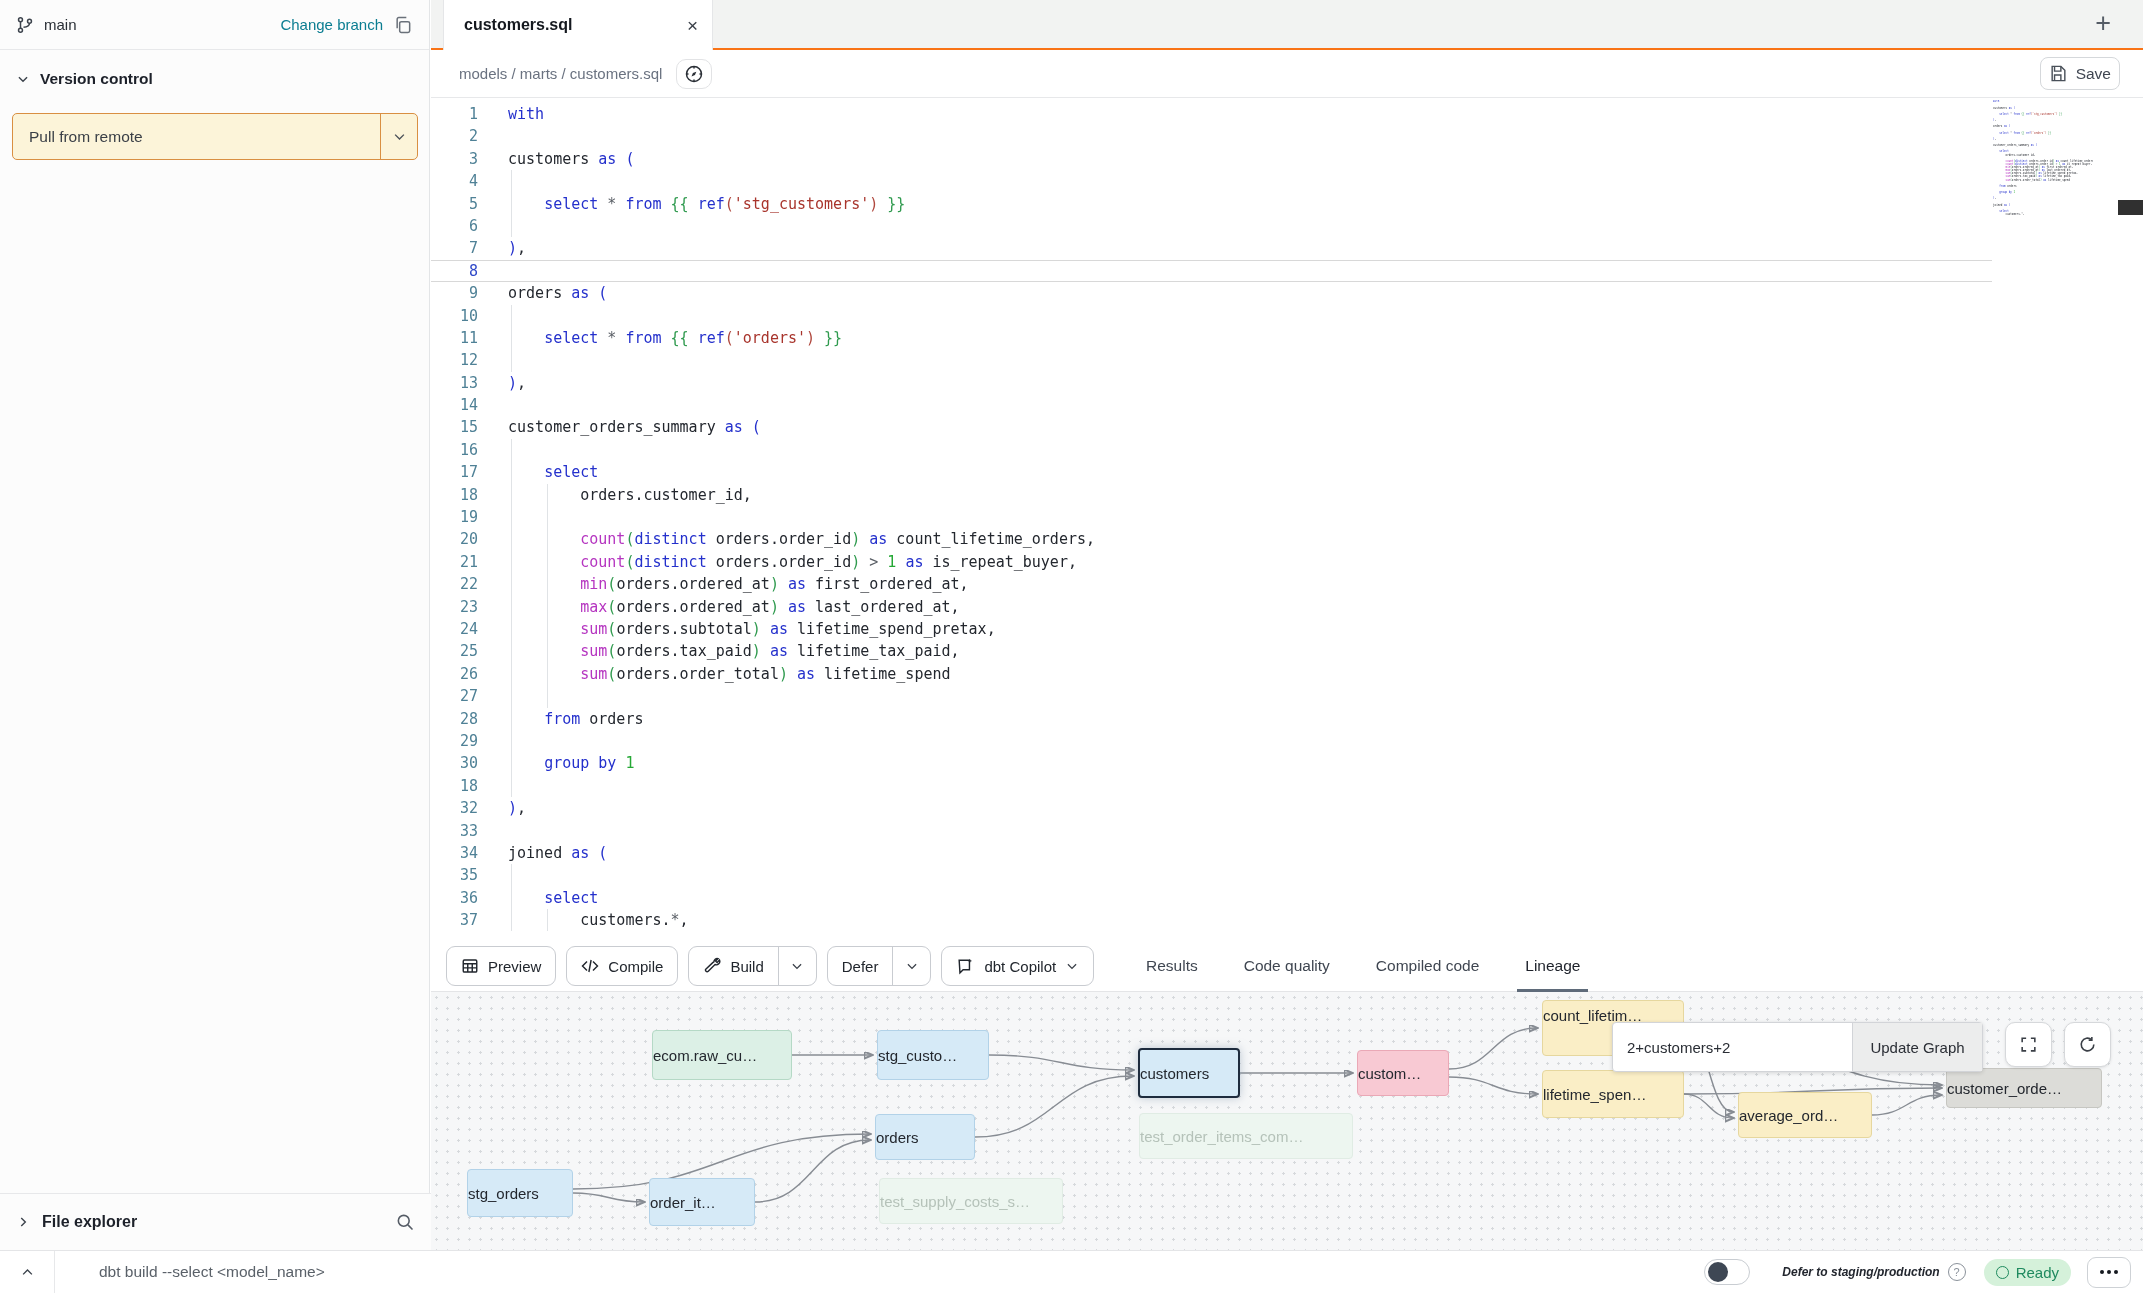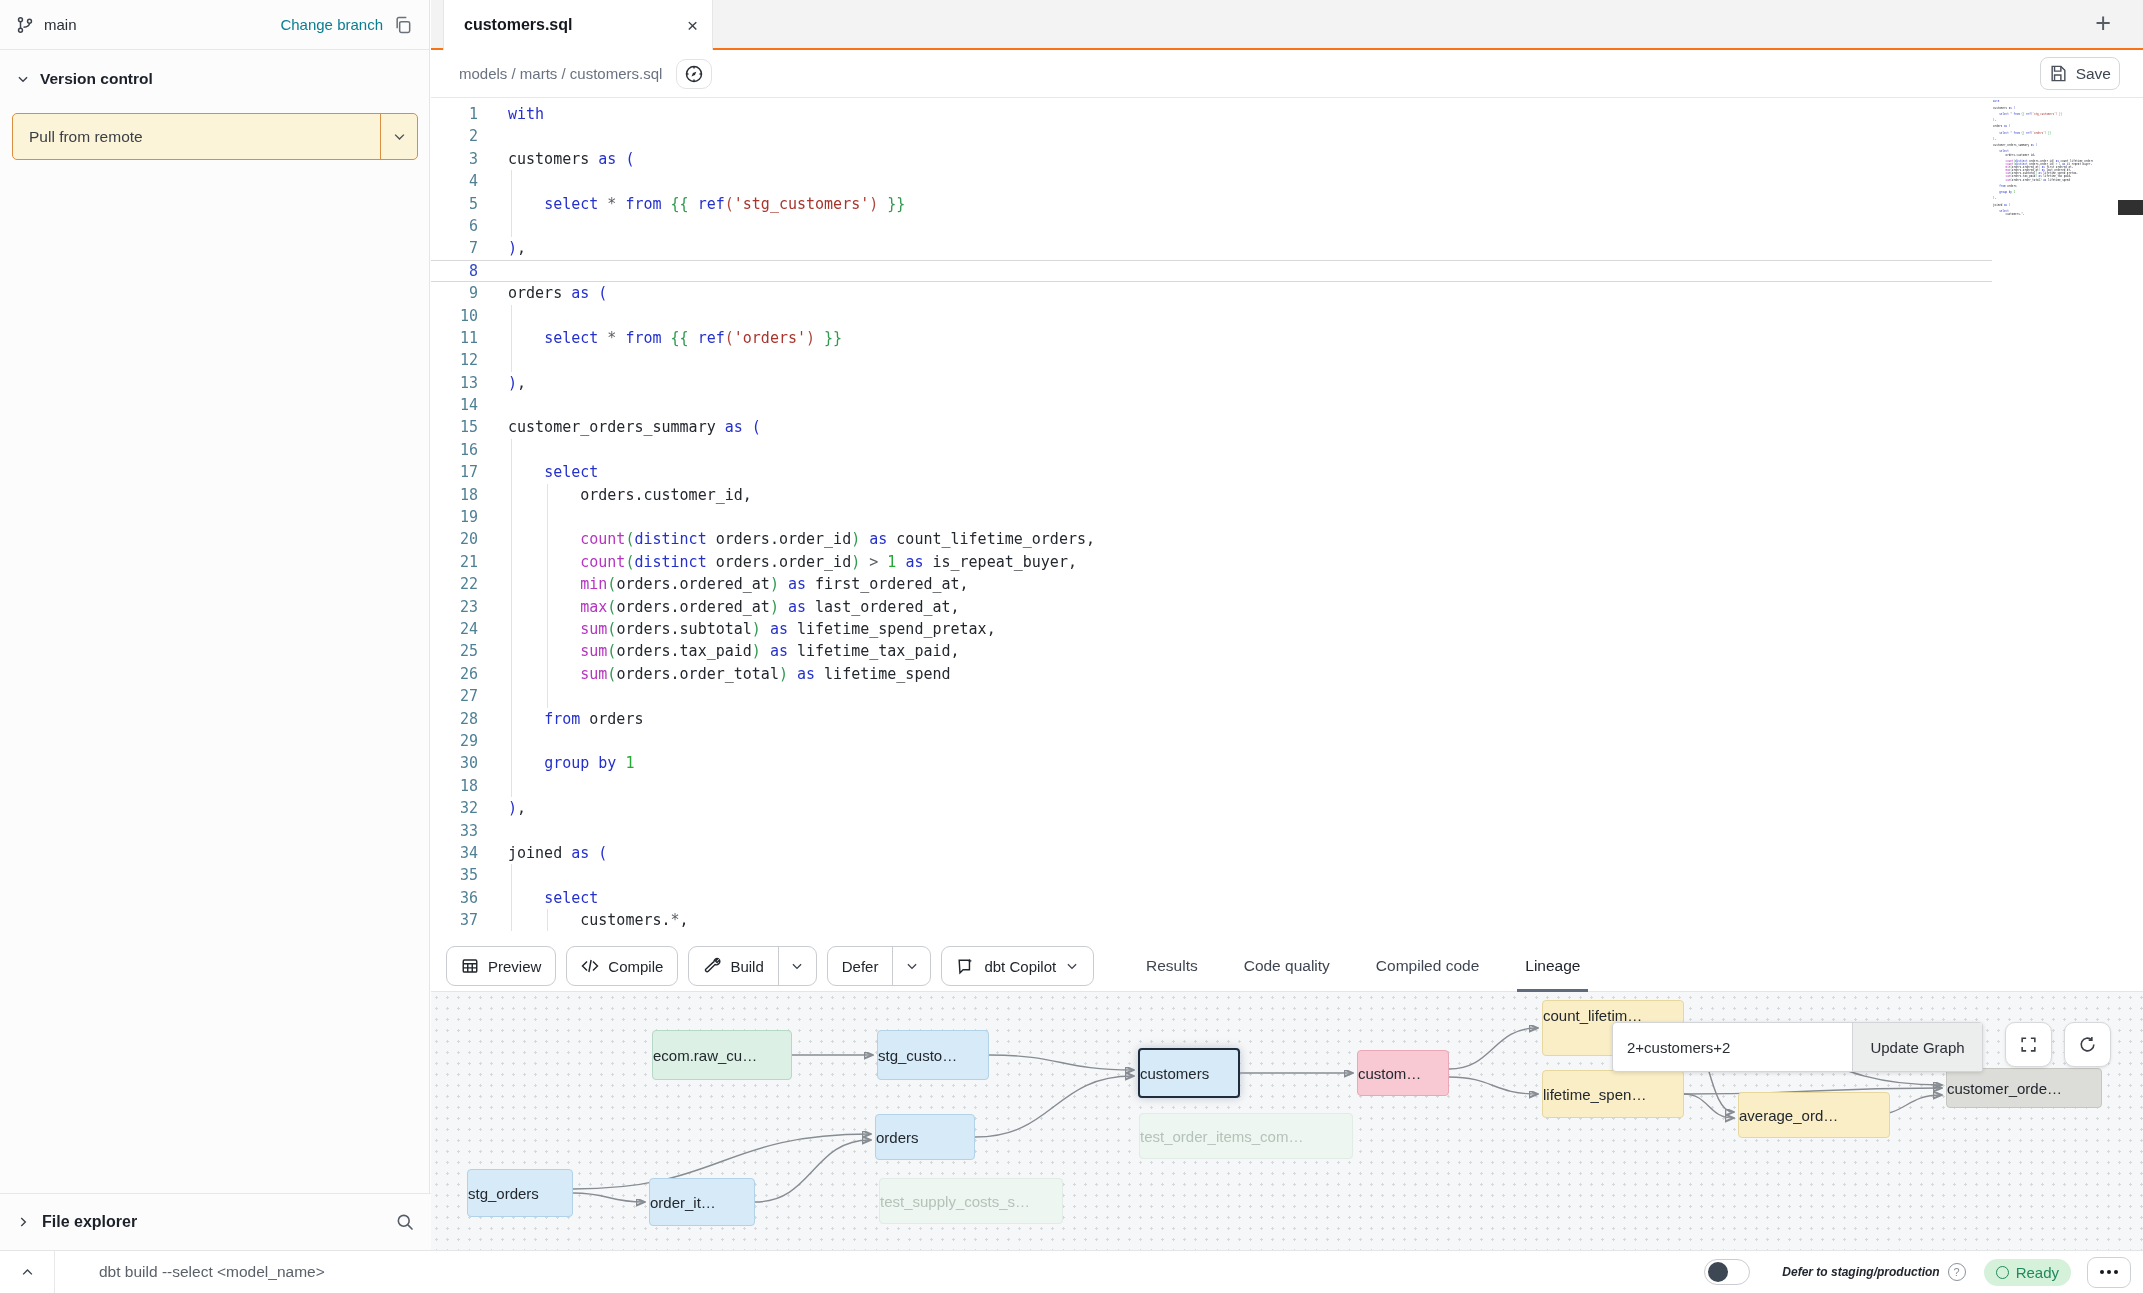--- a/index.html
+++ b/index.html
@@ -481,21 +481,21 @@
           <div class="node model" style="left: 446px; top: 38px; width: 112px; height: 50px;">stg_custo…</div>
           <div class="node model selected" style="left: 707px; top: 56px; width: 102px; height: 50px;">customers</div>
           <div class="node pink" style="left: 926px; top: 58px; width: 92px; height: 46px;">custom…</div>
           <div class="node model" style="left: 444px; top: 122px; width: 100px; height: 46px;">orders</div>
           <div class="node faded" style="left: 708px; top: 121px; width: 214px; height: 46px;">test_order_items_com…</div>
           <div class="node model" style="left: 36px; top: 177px; width: 106px; height: 48px;">stg_orders</div>
           <div class="node model" style="left: 218px; top: 186px; width: 106px; height: 48px;">order_it…</div>
           <div class="node faded" style="left: 448px; top: 186px; width: 184px; height: 46px;">test_supply_costs_s…</div>
           <div class="node test top" style="left: 1111px; top: 8px; width: 142px; height: 56px;">count_lifetim…</div>
           <div class="node test" style="left: 1111px; top: 78px; width: 142px; height: 48px;">lifetime_spen…</div>
-          <div class="node test" style="left: 1307px; top: 100px; width: 152px; height: 46px;">average_ord…</div>
+          <div class="node test" style="left: 1307px; top: 100px; width: 134px; height: 46px;">average_ord…</div>
           <div class="node gray" style="left: 1515px; top: 76px; width: 156px; height: 40px;">customer_orde…</div>
         </div>
       <div class="graph-search">
         <span class="graph-input">2+customers+2</span>
         <span class="graph-update">Update Graph</span>
       </div>
       <div class="gbtn" style="left:1574px;">
         <svg class="ic" width="19" height="19" viewBox="0 0 24 24" fill="none" stroke="currentColor" stroke-width="2">
             <path d="M4 9V4h5M15 4h5v5M20 15v5h-5M9 20H4v-5"></path>
           </svg>

